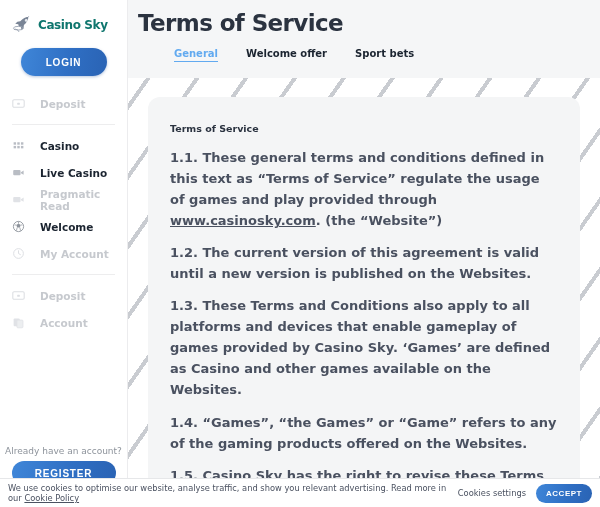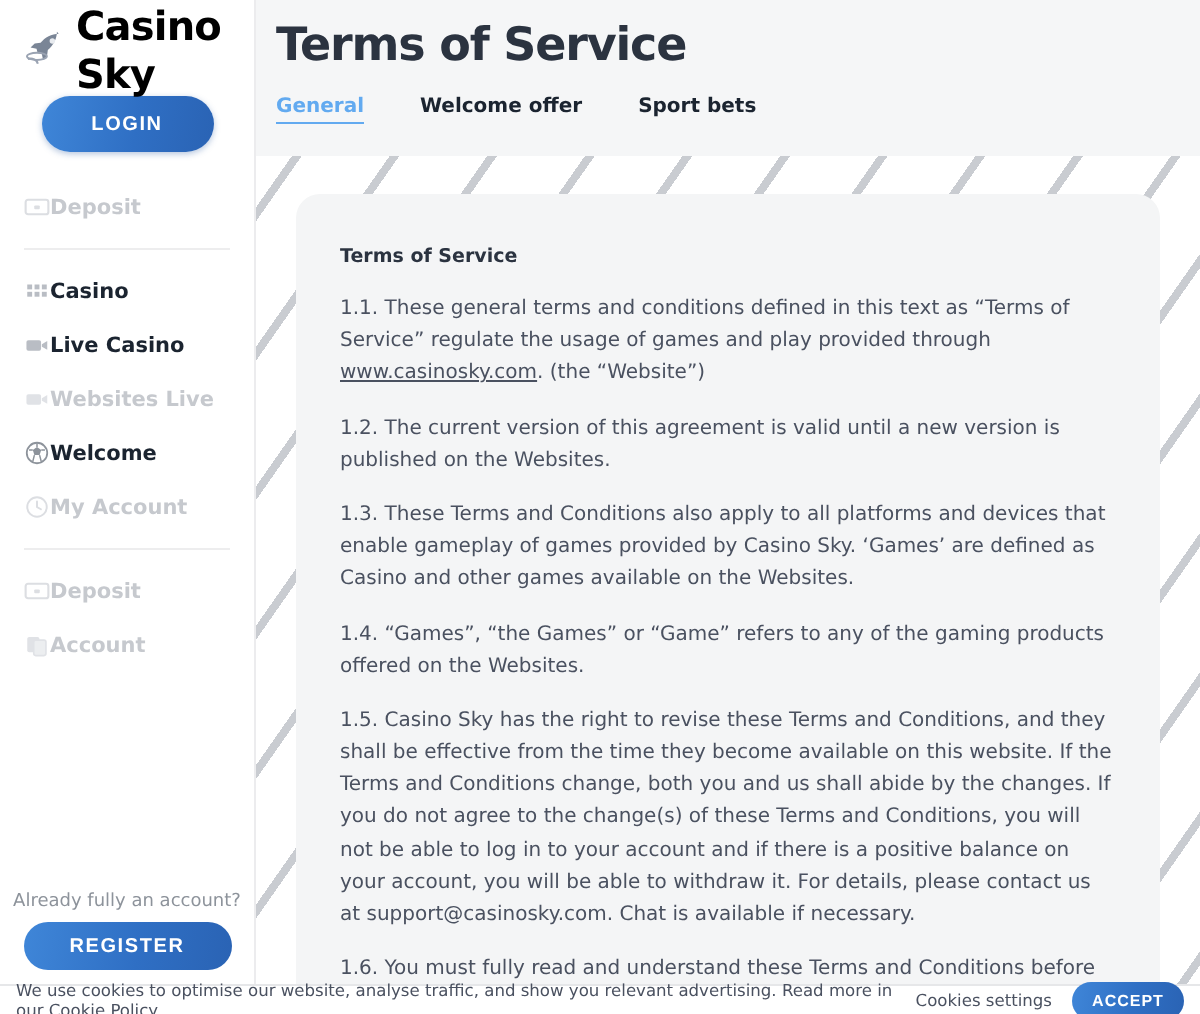--- a/index.html
+++ b/index.html
@@ -44,39 +44,39 @@
     z-index: 5;
   }
   .logo-row {
     display: flex; align-items: center;
     gap: 4px;
     padding: 10px 0 0 12px;
     height: 40px;
   }
   .logo-mark { width: 22px; height: 20px; flex: none; }
   .logo-text {
-    font-size: 20px; font-weight: 700;
-    color: #000000; letter-spacing: -0.4px;
+    font-size: 12px; font-weight: 700;
+    color: #0f766e; letter-spacing: -0.4px;
     font-family: "DejaVu Sans", sans-serif;
   }
   .login-btn {
     display: block;
     margin: 8px auto 0 auto;
     width: 86px; height: 28px;
     border: none; border-radius: 14px;
     background: linear-gradient(100deg, #3f86d8 0%, #2f6fc4 55%, #2a63b4 100%);
     color: #ffffff; font-size: 10px; font-weight: 700;
     letter-spacing: 0.8px;
     cursor: pointer;
     box-shadow: 0 1px 3px rgba(40,90,160,.35);
   }
   .nav { margin-top: 14px; }
   .nav-item {
     display: flex; align-items: center;
-    gap: 0;
+    gap: 15px;
     height: 27px;
     padding-left: 12px;
     cursor: pointer;
   }
   .nav-ico {
     width: 13px; height: 13px; flex: none;
     display: flex; align-items: center; justify-content: center;
   }
   .nav-label {
     font-size: 10.5px;
@@ -124,20 +124,21 @@
   }
   .tab {
     font-size: 10px; font-weight: 700;
     color: #1b2430; cursor: pointer;
     padding-bottom: 2px;
     font-family: "DejaVu Sans", sans-serif;
   }
   .tab.active {
     color: #62aaf0;
     border-bottom: 1px solid #62aaf0;
+    margin-left: 36px;
   }
 
   
   .card {
     position: absolute;
     left: 148px; top: 97px;
     width: 432px; min-height: 420px;
     background: #f4f5f6;
     border-radius: 12px 12px 0 0;
     padding: 26px 22px 30px 22px;
@@ -147,30 +148,31 @@
     font-size: 9.5px; font-weight: 700; color: #2b3340;
     margin-bottom: 13px;
     font-family: "DejaVu Sans", sans-serif;
   }
   .card-h1 {
     font-size: 13px; font-weight: 700; color: #2b3340;
     margin-bottom: 13px;
     font-family: "DejaVu Sans", sans-serif;
   }
   .clause {
-    font-size: 10px; line-height: 1.62; color: #4a5160;
+    font-size: 13px; line-height: 1.62; color: #4a5160;
     margin-bottom: 11px;
     font-family: "DejaVu Sans", sans-serif;
+    font-weight: bold;
   }
   .clause a { color: #4a5160; text-decoration: underline; }
 
   
   .cookie-bar {
     position: absolute;
-    left: 0; right: 0; bottom: 0; height: 15px;
+    left: 0; right: 0; bottom: 0; height: 29px;
     background: #ffffff;
     border-top: 1px solid #e6e7e9;
     display: flex; align-items: center;
     padding: 0 8px;
     z-index: 20;
   }
   .cookie-text {
     font-size: 8.3px; color: #4a5160;
     flex: 1;
     font-family: "DejaVu Sans", sans-serif;
@@ -251,21 +253,21 @@
         <span class="nav-label">Live Casino</span>
       </div>
 
       <div class="nav-item dim">
         <span class="nav-ico">
           <svg width="13" height="13" viewBox="0 0 16 16">
               <rect x="1.5" y="5" width="9" height="6.5" rx="1.2" fill="#e0e2e6"></rect>
               <path d="M11 7.6l3.3-2v5.3L11 9z" fill="#e0e2e6"></path>
             </svg>
         </span>
-        <span class="nav-label">Websites Live</span>
+        <span class="nav-label">Pragmatic Read</span>
       </div>
 
       <div class="nav-item active">
         <span class="nav-ico">
           <svg width="13" height="13" viewBox="0 0 16 16">
               <circle cx="8" cy="8" r="6.3" fill="none" stroke="#8d939b" stroke-width="1.1"></circle>
               <path d="M8 4.3l2.6 1.9-1 3.1H6.4l-1-3.1z" fill="#8d939b"></path>
               <g stroke="#8d939b" stroke-width=".9">
                 <path d="M8 2v2.3M3.1 6.1l2.3.1M12.9 6.1l-2.3.1M5.4 13.2l1-3.9M10.6 13.2l-1-3.9"></path>
               </g>
@@ -303,21 +305,21 @@
               <rect x="2" y="3" width="7.5" height="9.5" rx="1.2" fill="#e0e2e6"></rect>
               <rect x="6" y="5" width="7.5" height="9.5" rx="1.2" fill="#eceef0" stroke="#e0e2e6" stroke-width="1"></rect>
             </svg>
         </span>
         <span class="nav-label">Account</span>
       </div>
 
     </nav>
 
     <div class="sidebar-footer">
-      <div class="footer-q">Already fully an account?</div>
+      <div class="footer-q">Already have an account?</div>
       <button class="register-btn">REGISTER</button>
     </div>
 
   </aside>
 
   <header class="header">
     <div class="page-title">Terms of Service</div>
     <div class="tabs">
       <div class="tab active">General</div>
       <div class="tab">Welcome offer</div>

